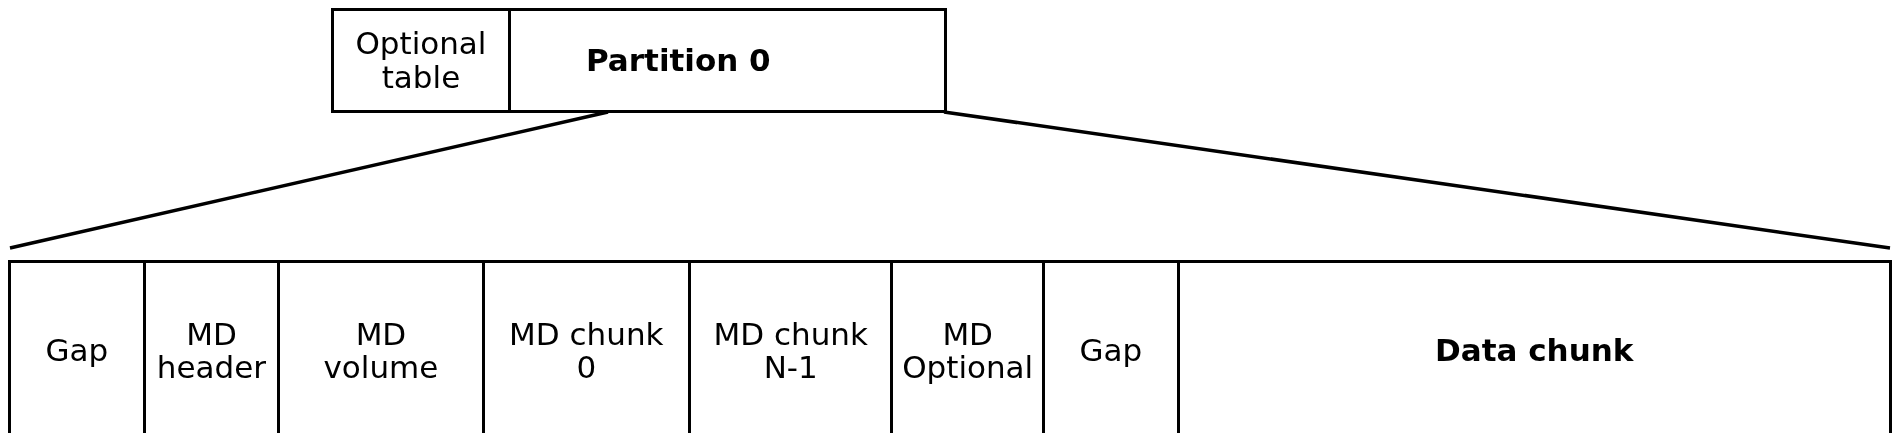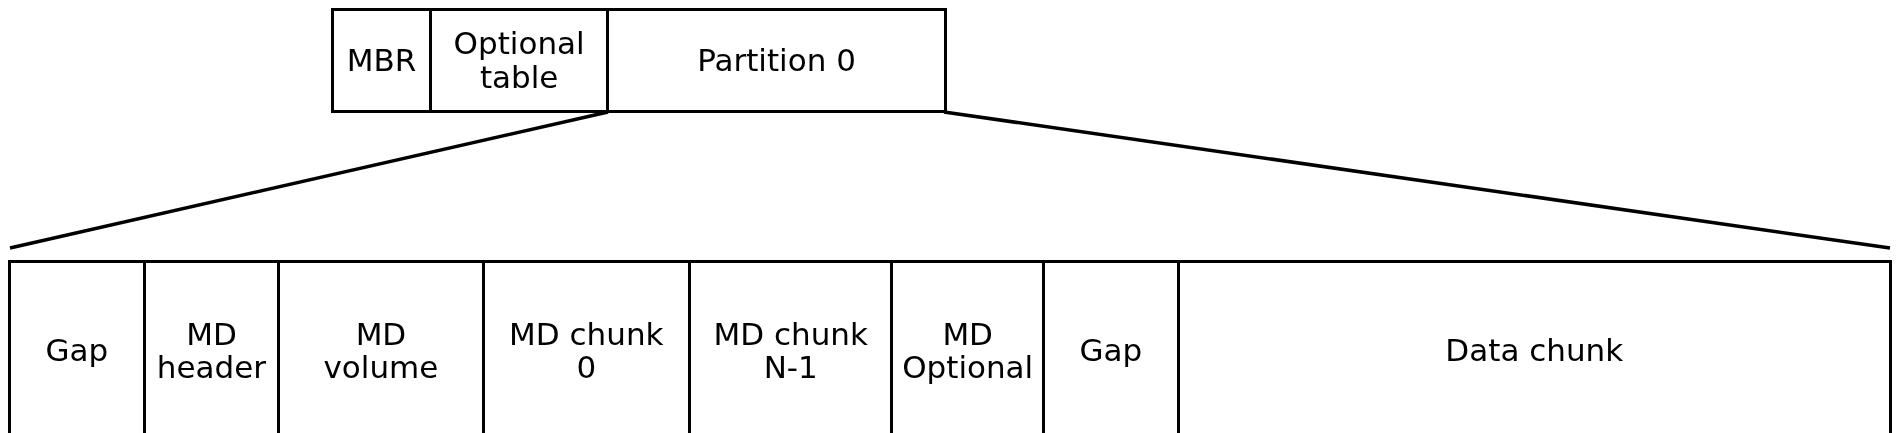--- a/index.html
+++ b/index.html
@@ -55,20 +55,21 @@
     justify-content: center;
     text-align: center;
     background: #ffffff;
     border-right: 3px solid #000000;
     overflow: hidden;
     white-space: pre-line;
     line-height: 1.08;
   }
   .cell:last-child {
     border-right: none;
+    font-weight: bold;
   }
   #top-row .cell {
     font-size: 31px;
   }
   #bottom-row .cell {
     font-size: 31px;
   }
   .cell-label {
     display: block;
     white-space: pre-line;
@@ -78,23 +79,20 @@
 <body>
 
 <div id="diagram-root">
 
   <svg id="connector-layer" viewBox="0 0 1900 433" width="1900" height="433" xmlns="http://www.w3.org/2000/svg">
     <line x1="608" y1="112" x2="10" y2="248" stroke="#000000" stroke-width="3.5"></line>
     <line x1="944" y1="112" x2="1890" y2="248" stroke="#000000" stroke-width="3.5"></line>
   </svg>
 
   <div class="row" id="top-row">
-    <div class="cell" style="width:16.1%">
-      <span class="cell-label">MBR</span>
-    </div>
     <div class="cell" style="width:29.0%">
       <span class="cell-label">Optional
 table</span>
     </div>
     <div class="cell" style="width:54.9%">
       <span class="cell-label">Partition 0</span>
     </div>
   </div>
 
   <div class="row" id="bottom-row">

